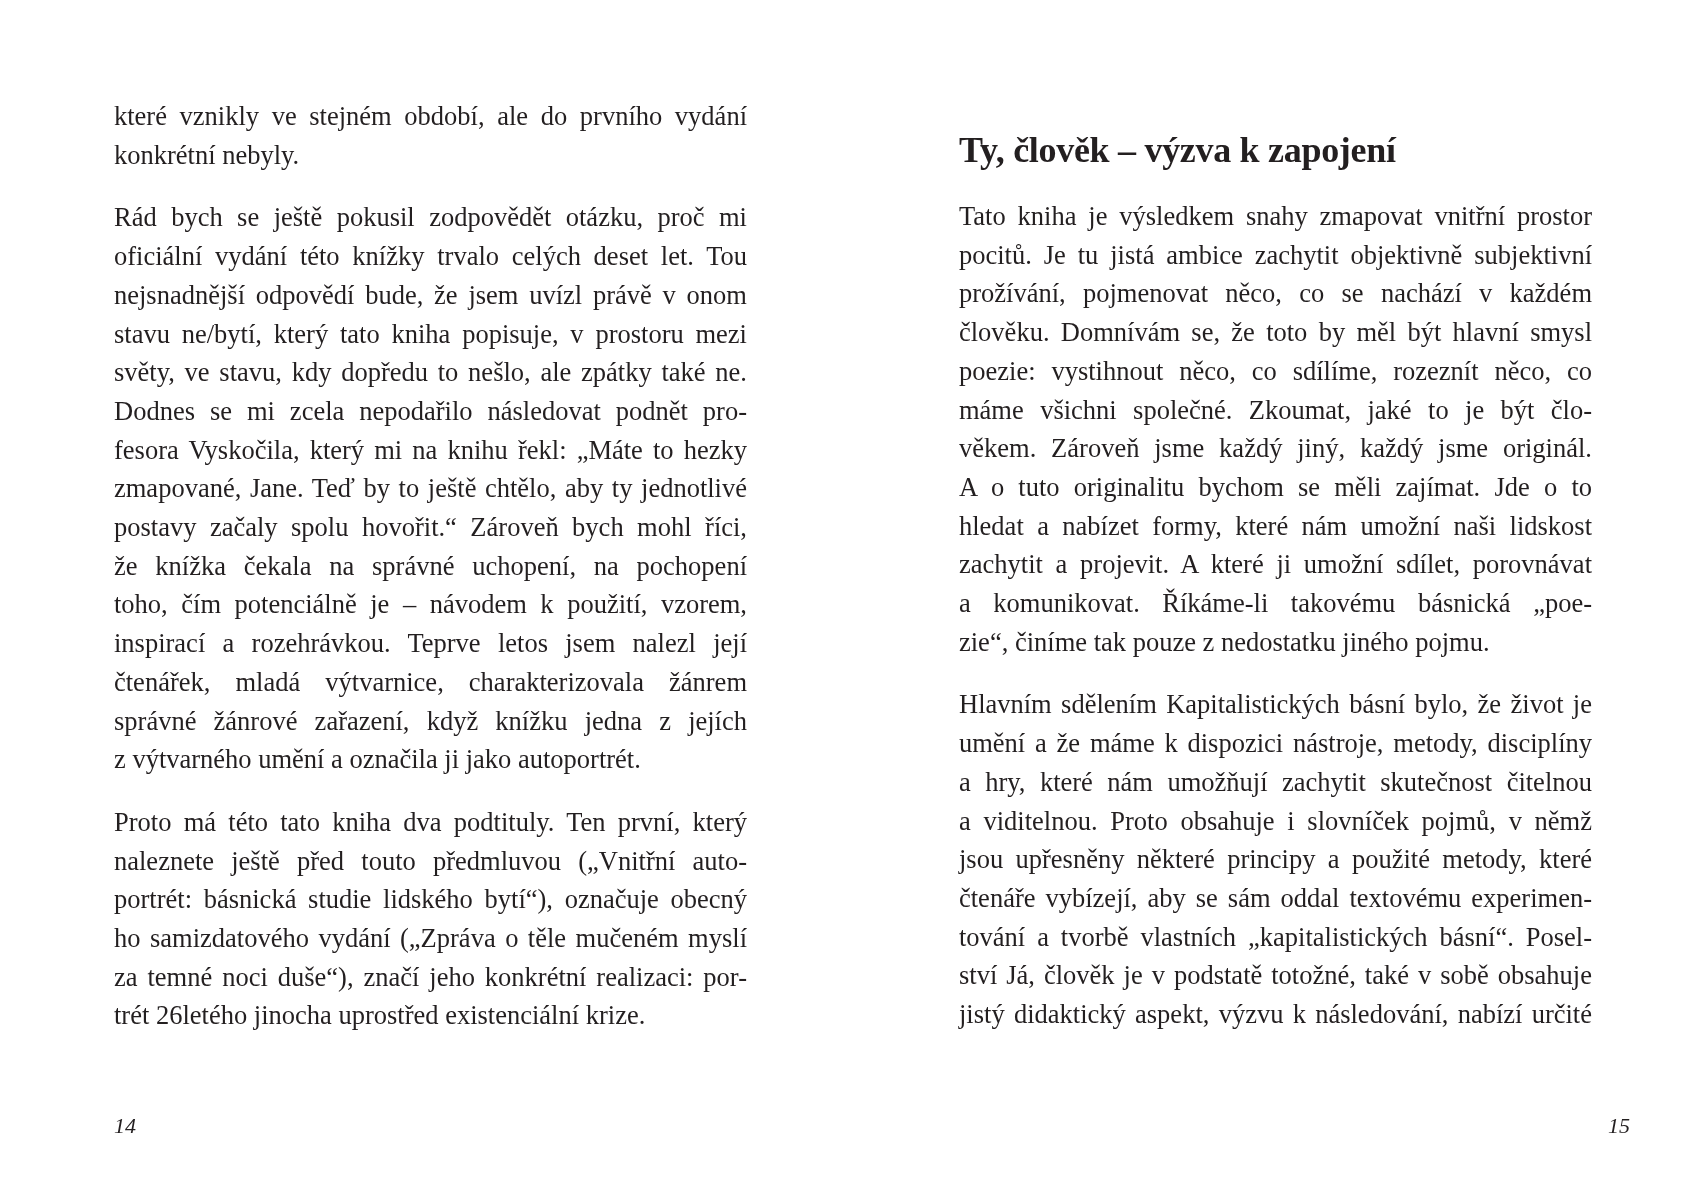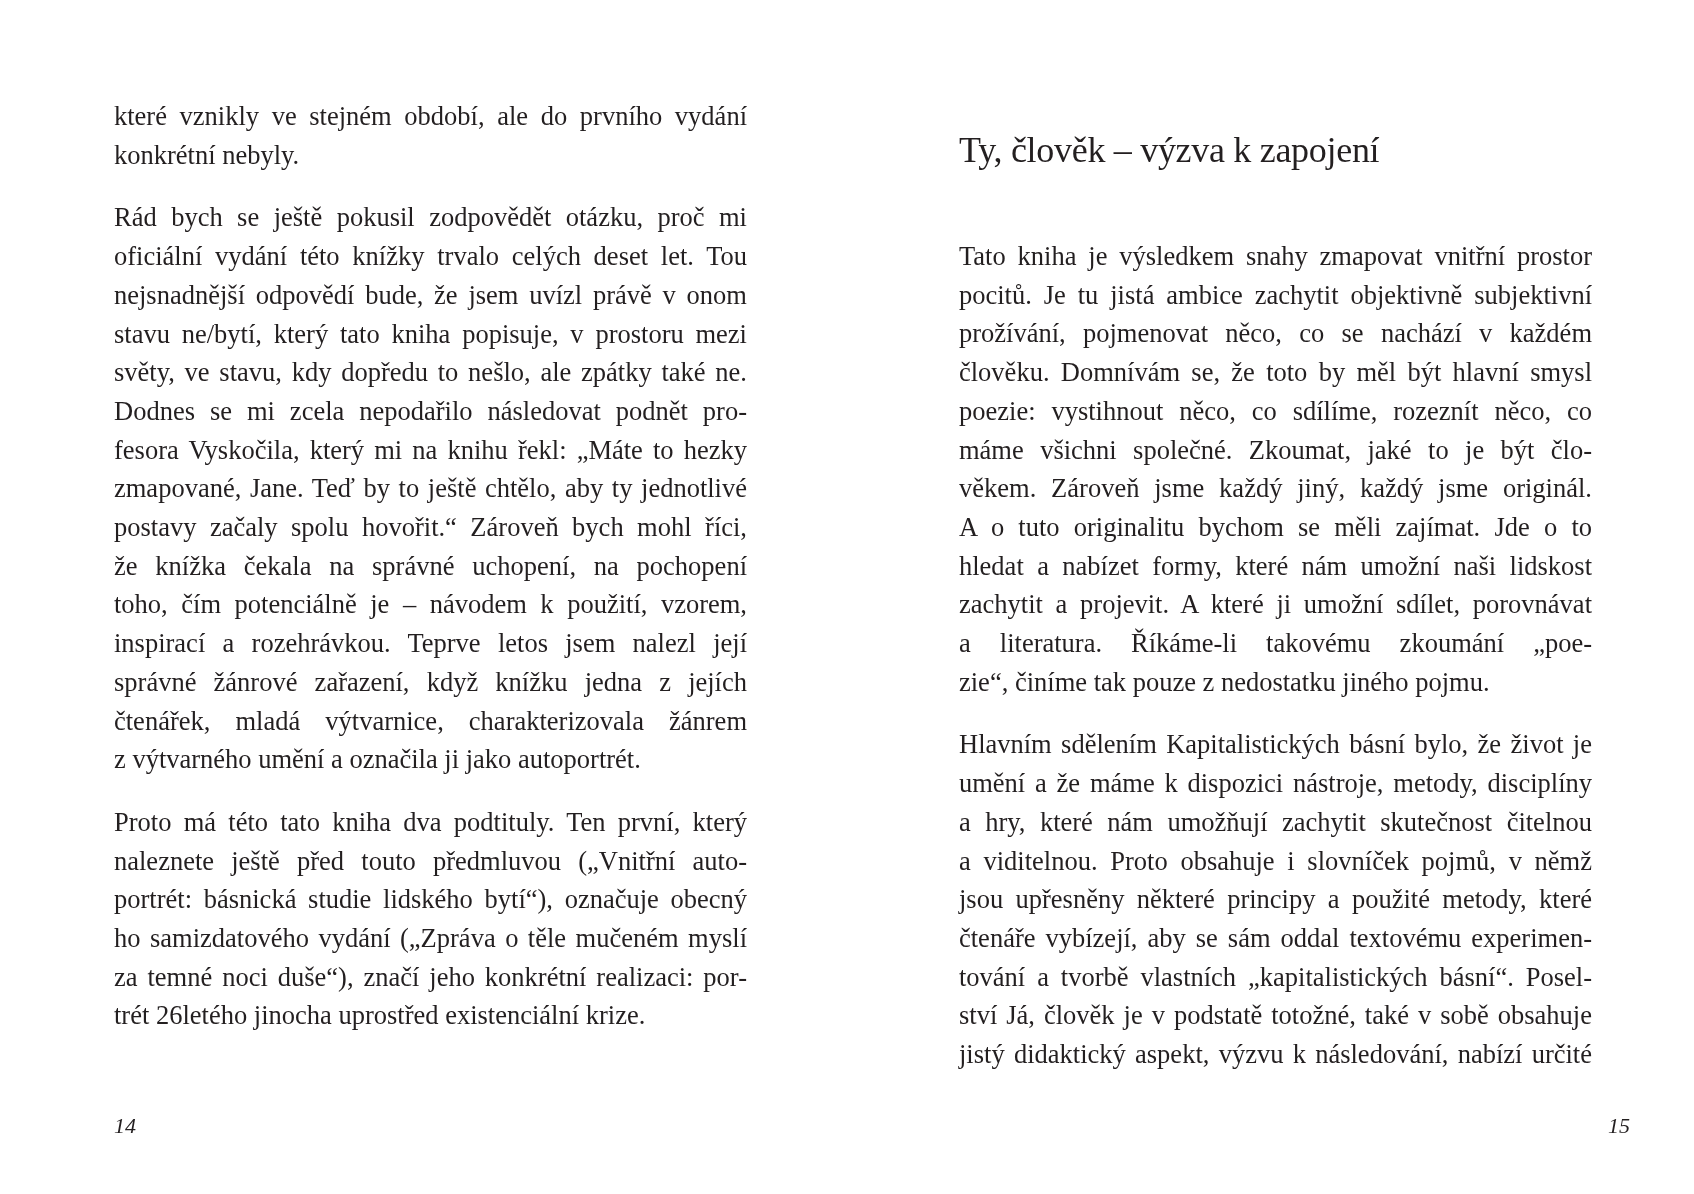--- a/index.html
+++ b/index.html
@@ -41,21 +41,20 @@
       text-align: justify;
       hyphens: manual;
     }
     .page-left .text-block {
       left: 114px;
       top: 97px;
     }
     .page-right .text-block {
       left: 112px;
       top: 197px;
-      margin-top: 40px;
     }
     .para {
       margin: 0 0 24px 0;
       text-align: justify;
       text-align-last: left;
     }
     .line {
       display: block;
       text-align: justify;
       text-align-last: justify;
@@ -64,21 +63,21 @@
     }
     .line.last {
       text-align-last: left;
     }
     .chapter-title {
       position: absolute;
       left: 112px;
       top: 128px;
       margin: 0;
       font-size: 36px;
-      font-weight: normal;
+      font-weight: bold;
       line-height: 44px;
       letter-spacing: -0.3px;
       color: #231f20;
     }
     .folio {
       position: absolute;
       top: 1113px;
       font-size: 22px;
       font-style: italic;
       color: #231f20;
@@ -107,22 +106,22 @@
           <span class="line">nejsnadnější odpovědí bude, že jsem uvízl právě v onom</span>
           <span class="line">stavu ne/bytí, který tato kniha popisuje, v prostoru mezi</span>
           <span class="line">světy, ve stavu, kdy dopředu to nešlo, ale zpátky také ne.</span>
           <span class="line">Dodnes se mi zcela nepodařilo následovat podnět pro-</span>
           <span class="line">fesora Vyskočila, který mi na knihu řekl: „Máte to hezky</span>
           <span class="line">zmapované, Jane. Teď by to ještě chtělo, aby ty jednotlivé</span>
           <span class="line">postavy začaly spolu hovořit.“ Zároveň bych mohl říci,</span>
           <span class="line">že knížka čekala na správné uchopení, na pochopení</span>
           <span class="line">toho, čím potenciálně je – návodem k použití, vzorem,</span>
           <span class="line">inspirací a rozehrávkou. Teprve letos jsem nalezl její</span>
+          <span class="line">čtenářek, mladá výtvarnice, charakterizovala žánrem</span>
           <span class="line">správné žánrové zařazení, když knížku jedna z jejích</span>
-          <span class="line">čtenářek, mladá výtvarnice, charakterizovala žánrem</span>
           <span class="line last">z výtvarného umění a označila ji jako autoportrét.</span>
         </p>
         <p class="para">
           <span class="line">Proto má této tato kniha dva podtituly. Ten první, který</span>
           <span class="line">naleznete ještě před touto předmluvou („Vnitřní auto-</span>
           <span class="line">portrét: básnická studie lidského bytí“), označuje obecný</span>
           <span class="line">ho samizdatového vydání („Zpráva o těle mučeném myslí</span>
           <span class="line">za temné noci duše“), značí jeho konkrétní realizaci: por-</span>
           <span class="line last">trét 26letého jinocha uprostřed existenciální krize.</span>
         </p>
@@ -137,21 +136,21 @@
           <span class="line">Tato kniha je výsledkem snahy zmapovat vnitřní prostor</span>
           <span class="line">pocitů. Je tu jistá ambice zachytit objektivně subjektivní</span>
           <span class="line">prožívání, pojmenovat něco, co se nachází v každém</span>
           <span class="line">člověku. Domnívám se, že toto by měl být hlavní smysl</span>
           <span class="line">poezie: vystihnout něco, co sdílíme, rozeznít něco, co</span>
           <span class="line">máme všichni společné. Zkoumat, jaké to je být člo-</span>
           <span class="line">věkem. Zároveň jsme každý jiný, každý jsme originál.</span>
           <span class="line">A o tuto originalitu bychom se měli zajímat. Jde o to</span>
           <span class="line">hledat a nabízet formy, které nám umožní naši lidskost</span>
           <span class="line">zachytit a projevit. A které ji umožní sdílet, porovnávat</span>
-          <span class="line">a literatura. Říkáme-li takovému zkoumání „poe-</span>
+          <span class="line">a komunikovat. Říkáme-li takovému básnická „poe-</span>
           <span class="line last">zie“, činíme tak pouze z nedostatku jiného pojmu.</span>
         </p>
         <p class="para">
           <span class="line">Hlavním sdělením Kapitalistických básní bylo, že život je</span>
           <span class="line">umění a že máme k dispozici nástroje, metody, disciplíny</span>
           <span class="line">a hry, které nám umožňují zachytit skutečnost čitelnou</span>
           <span class="line">a viditelnou. Proto obsahuje i slovníček pojmů, v němž</span>
           <span class="line">jsou upřesněny některé principy a použité metody, které</span>
           <span class="line">čtenáře vybízejí, aby se sám oddal textovému experimen-</span>
           <span class="line">tování a tvorbě vlastních „kapitalistických básní“. Posel-</span>

